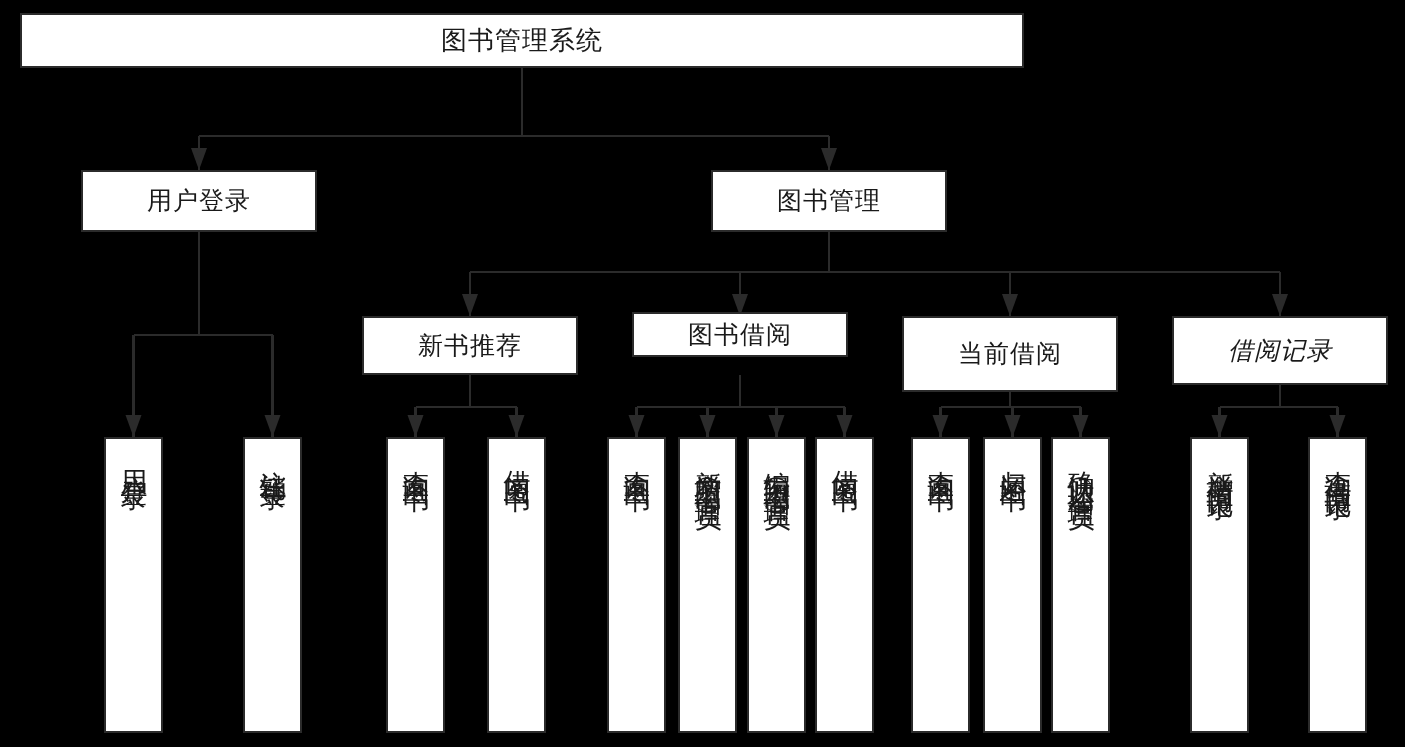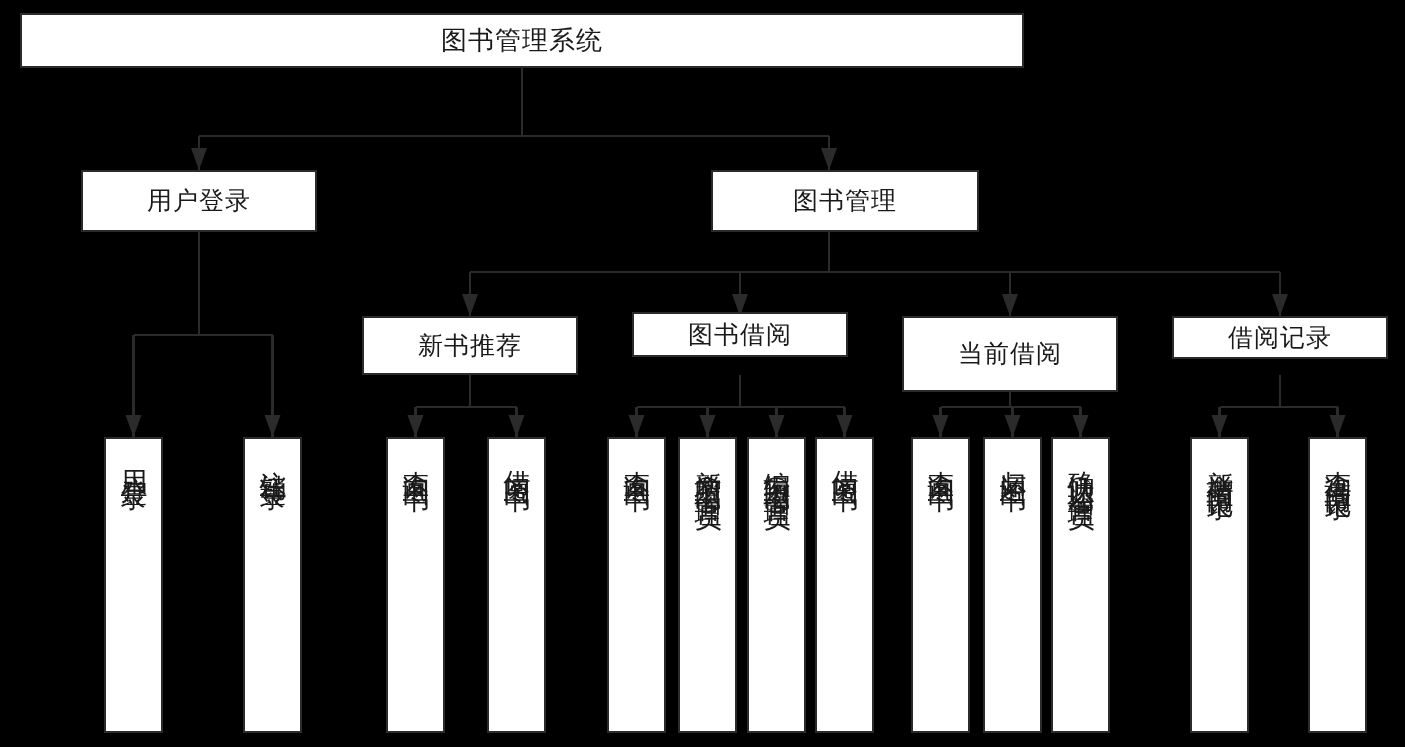--- a/index.html
+++ b/index.html
@@ -128,33 +128,33 @@
       <line x1="1337.5" y1="407" x2="1337.5" y2="437" stroke="#2b2b2b" stroke-width="2.6" shape-rendering="crispEdges"></line>
       <polygon points="1329.5,415 1345.5,415 1337.5,437" fill="#2b2b2b"></polygon>
     </svg>
   <div id="nodes">
       <div class="node horizontal root" style="left: 20px; top: 13px; width: 1004px; height: 55px; background: rgb(255, 255, 255); border-color: rgb(43, 43, 43);">
         <span class="node-label" style="color: rgb(26, 26, 26);">图书管理系统</span>
       </div>
       <div class="node horizontal" style="left: 81px; top: 170px; width: 236px; height: 62px; background: rgb(255, 255, 255); border-color: rgb(43, 43, 43);">
         <span class="node-label" style="color: rgb(26, 26, 26);">用户登录</span>
       </div>
-      <div class="node horizontal" style="left: 711px; top: 170px; width: 268px; height: 62px; background: rgb(255, 255, 255); border-color: rgb(43, 43, 43);">
+      <div class="node horizontal" style="left: 711px; top: 170px; width: 236px; height: 62px; background: rgb(255, 255, 255); border-color: rgb(43, 43, 43);">
         <span class="node-label" style="color: rgb(26, 26, 26);">图书管理</span>
       </div>
       <div class="node horizontal" style="left: 362px; top: 316px; width: 216px; height: 59px; background: rgb(255, 255, 255); border-color: rgb(43, 43, 43);">
         <span class="node-label" style="color: rgb(26, 26, 26);">新书推荐</span>
       </div>
       <div class="node horizontal" style="left: 632px; top: 312px; width: 216px; height: 45px; background: rgb(255, 255, 255); border-color: rgb(43, 43, 43);">
         <span class="node-label" style="color: rgb(26, 26, 26);">图书借阅</span>
       </div>
       <div class="node horizontal" style="left: 902px; top: 316px; width: 216px; height: 76px; background: rgb(255, 255, 255); border-color: rgb(43, 43, 43);">
         <span class="node-label" style="color: rgb(26, 26, 26);">当前借阅</span>
       </div>
-      <div class="node horizontal" style="left: 1172px; top: 316px; width: 216px; height: 43px; background: rgb(255, 255, 255); border-color: rgb(43, 43, 43);">
+      <div class="node horizontal" style="left: 1172px; top: 316px; width: 216px; height: 69px; background: rgb(255, 255, 255); border-color: rgb(43, 43, 43); font-style: italic;">
         <span class="node-label" style="color: rgb(26, 26, 26);">借阅记录</span>
       </div>
       <div class="node vertical" style="left: 104px; top: 437px; width: 59px; height: 296px; background: rgb(255, 255, 255); border-color: rgb(43, 43, 43);">
         <span class="node-label" style="color: rgb(26, 26, 26);">用户登录</span>
       </div>
       <div class="node vertical" style="left: 243px; top: 437px; width: 59px; height: 296px; background: rgb(255, 255, 255); border-color: rgb(43, 43, 43);">
         <span class="node-label" style="color: rgb(26, 26, 26);">注销登录</span>
       </div>
       <div class="node vertical" style="left: 386px; top: 437px; width: 59px; height: 296px; background: rgb(255, 255, 255); border-color: rgb(43, 43, 43);">
         <span class="node-label" style="color: rgb(26, 26, 26);">查询图书</span>

